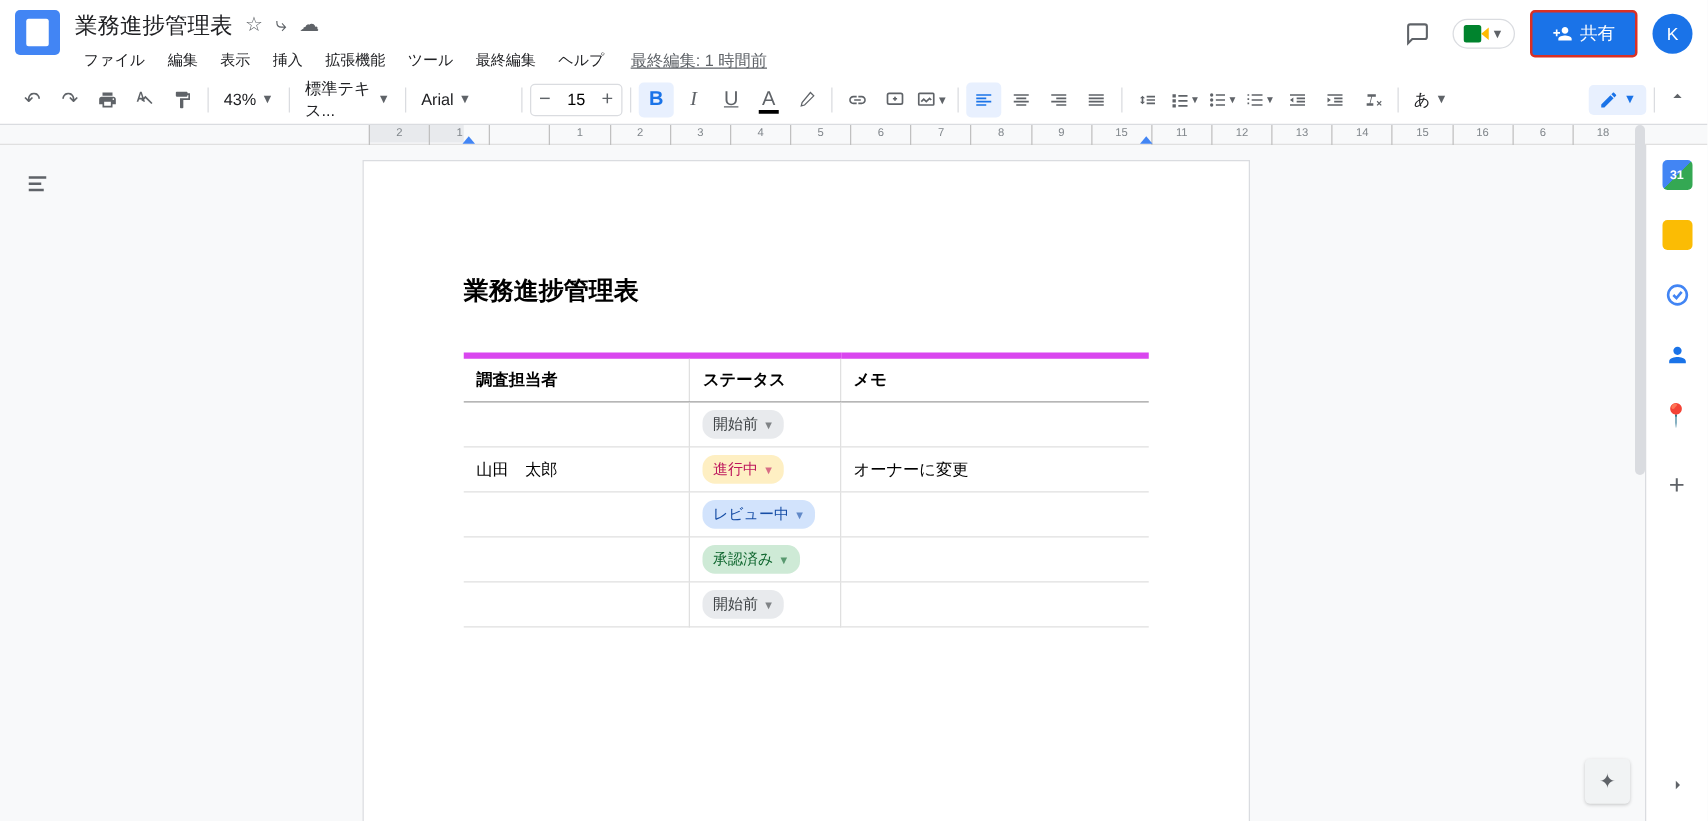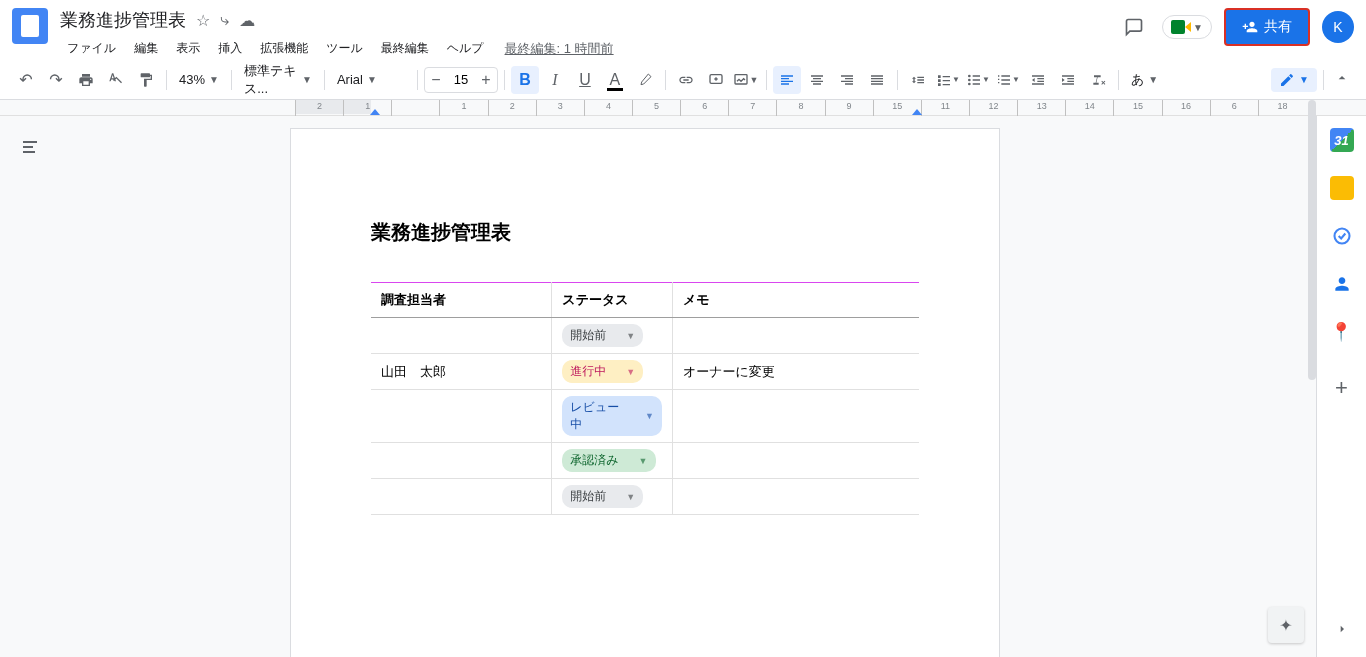--- a/index.html
+++ b/index.html
@@ -54,39 +54,39 @@
 .outline-icon { width: 24px; height: 24px; color: #5f6368; cursor: pointer; display: flex; flex-direction: column; gap: 3px; padding: 5px; }
 .outline-icon span { height: 2px; background: #5f6368; }
 .outline-icon span:nth-child(2) { width: 70%; }
 .outline-icon span:nth-child(3) { width: 85%; }
 
 .doc-area { flex: 1; overflow: auto; padding-top: 12px; position: relative; }
 .page { width: 710px; min-height: 920px; background: #fff; margin-left: 230px; border: 1px solid #dadce0; padding: 90px 80px; }
 .doc-heading { font-size: 20px; font-weight: bold; color: #000; margin-bottom: 36px; }
 
 .doc-table { width: 100%; border-collapse: collapse; font-size: 13px; }
-.doc-table th { text-align: left; font-weight: bold; background: #fff; border-top: 1px solid #d946ef; border-bottom: 1px solid #9e9e9e; padding: 8px 10px; }
+.doc-table th { text-align: left; font-weight: bold; background: #fff; border-top: 5px solid #d946ef; border-bottom: 1px solid #9e9e9e; padding: 8px 10px; }
 .doc-table td { border-bottom: 1px solid #e0e0e0; padding: 6px 10px; height: 30px; }
 .doc-table th:nth-child(1), .doc-table td:nth-child(1) { width: 33%; border-right: 1px solid #e0e0e0; }
 .doc-table th:nth-child(2), .doc-table td:nth-child(2) { width: 22%; border-right: 1px solid #e0e0e0; }
 
-.chip { display: inline-flex; align-items: center; gap: 20px; padding: 3px 8px; border-radius: 10px; font-size: 12px; cursor: pointer; }
+.chip { display: inline-flex; align-items: center; gap: 4px; padding: 3px 8px; border-radius: 10px; font-size: 12px; cursor: pointer; }
 .chip .chip-caret { font-size: 9px; opacity: 0.6; }
 .chip-gray { background: #e8eaed; color: #3c4043; }
 .chip-orange { background: #feefc3; color: #be185d; }
 .chip-blue { background: #d2e3fc; color: #174ea6; }
 .chip-green { background: #ceead6; color: #0d652d; }
 
 
 .scrollbar-v { position: absolute; right: 50px; top: 100px; width: 8px; height: 280px; background: #dadce0; border-radius: 4px; }
 
 
 .sidepanel { width: 50px; border-left: 1px solid #dadce0; background: #fff; display: flex; flex-direction: column; align-items: center; padding-top: 12px; gap: 24px; }
 .side-icon { width: 24px; height: 24px; cursor: pointer; display: flex; align-items: center; justify-content: center; font-size: 18px; border-radius: 4px; }
-.side-cal { background: linear-gradient(135deg, #4285f4 50%, #34a853 50%); color: #fff; font-size: 13px; font-weight: bold; border-radius: 4px; font-style: italic; }
+.side-cal { background: linear-gradient(135deg, #4285f4 50%, #34a853 50%); color: #fff; font-size: 10px; font-weight: bold; border-radius: 4px; }
 .side-keep { background: #fbbc04; border-radius: 4px; }
 .side-tasks { color: #4285f4; }
 .side-contacts { color: #1a73e8; }
 .side-maps { position: relative; }
 .side-maps::before { content: "📍"; font-size: 18px; }
 .side-plus { color: #5f6368; font-size: 22px; font-weight: 300; margin-top: 8px; }
 .side-spacer { flex: 1; }
 .side-collapse { color: #5f6368; padding-bottom: 16px; cursor: pointer; }
 
 

